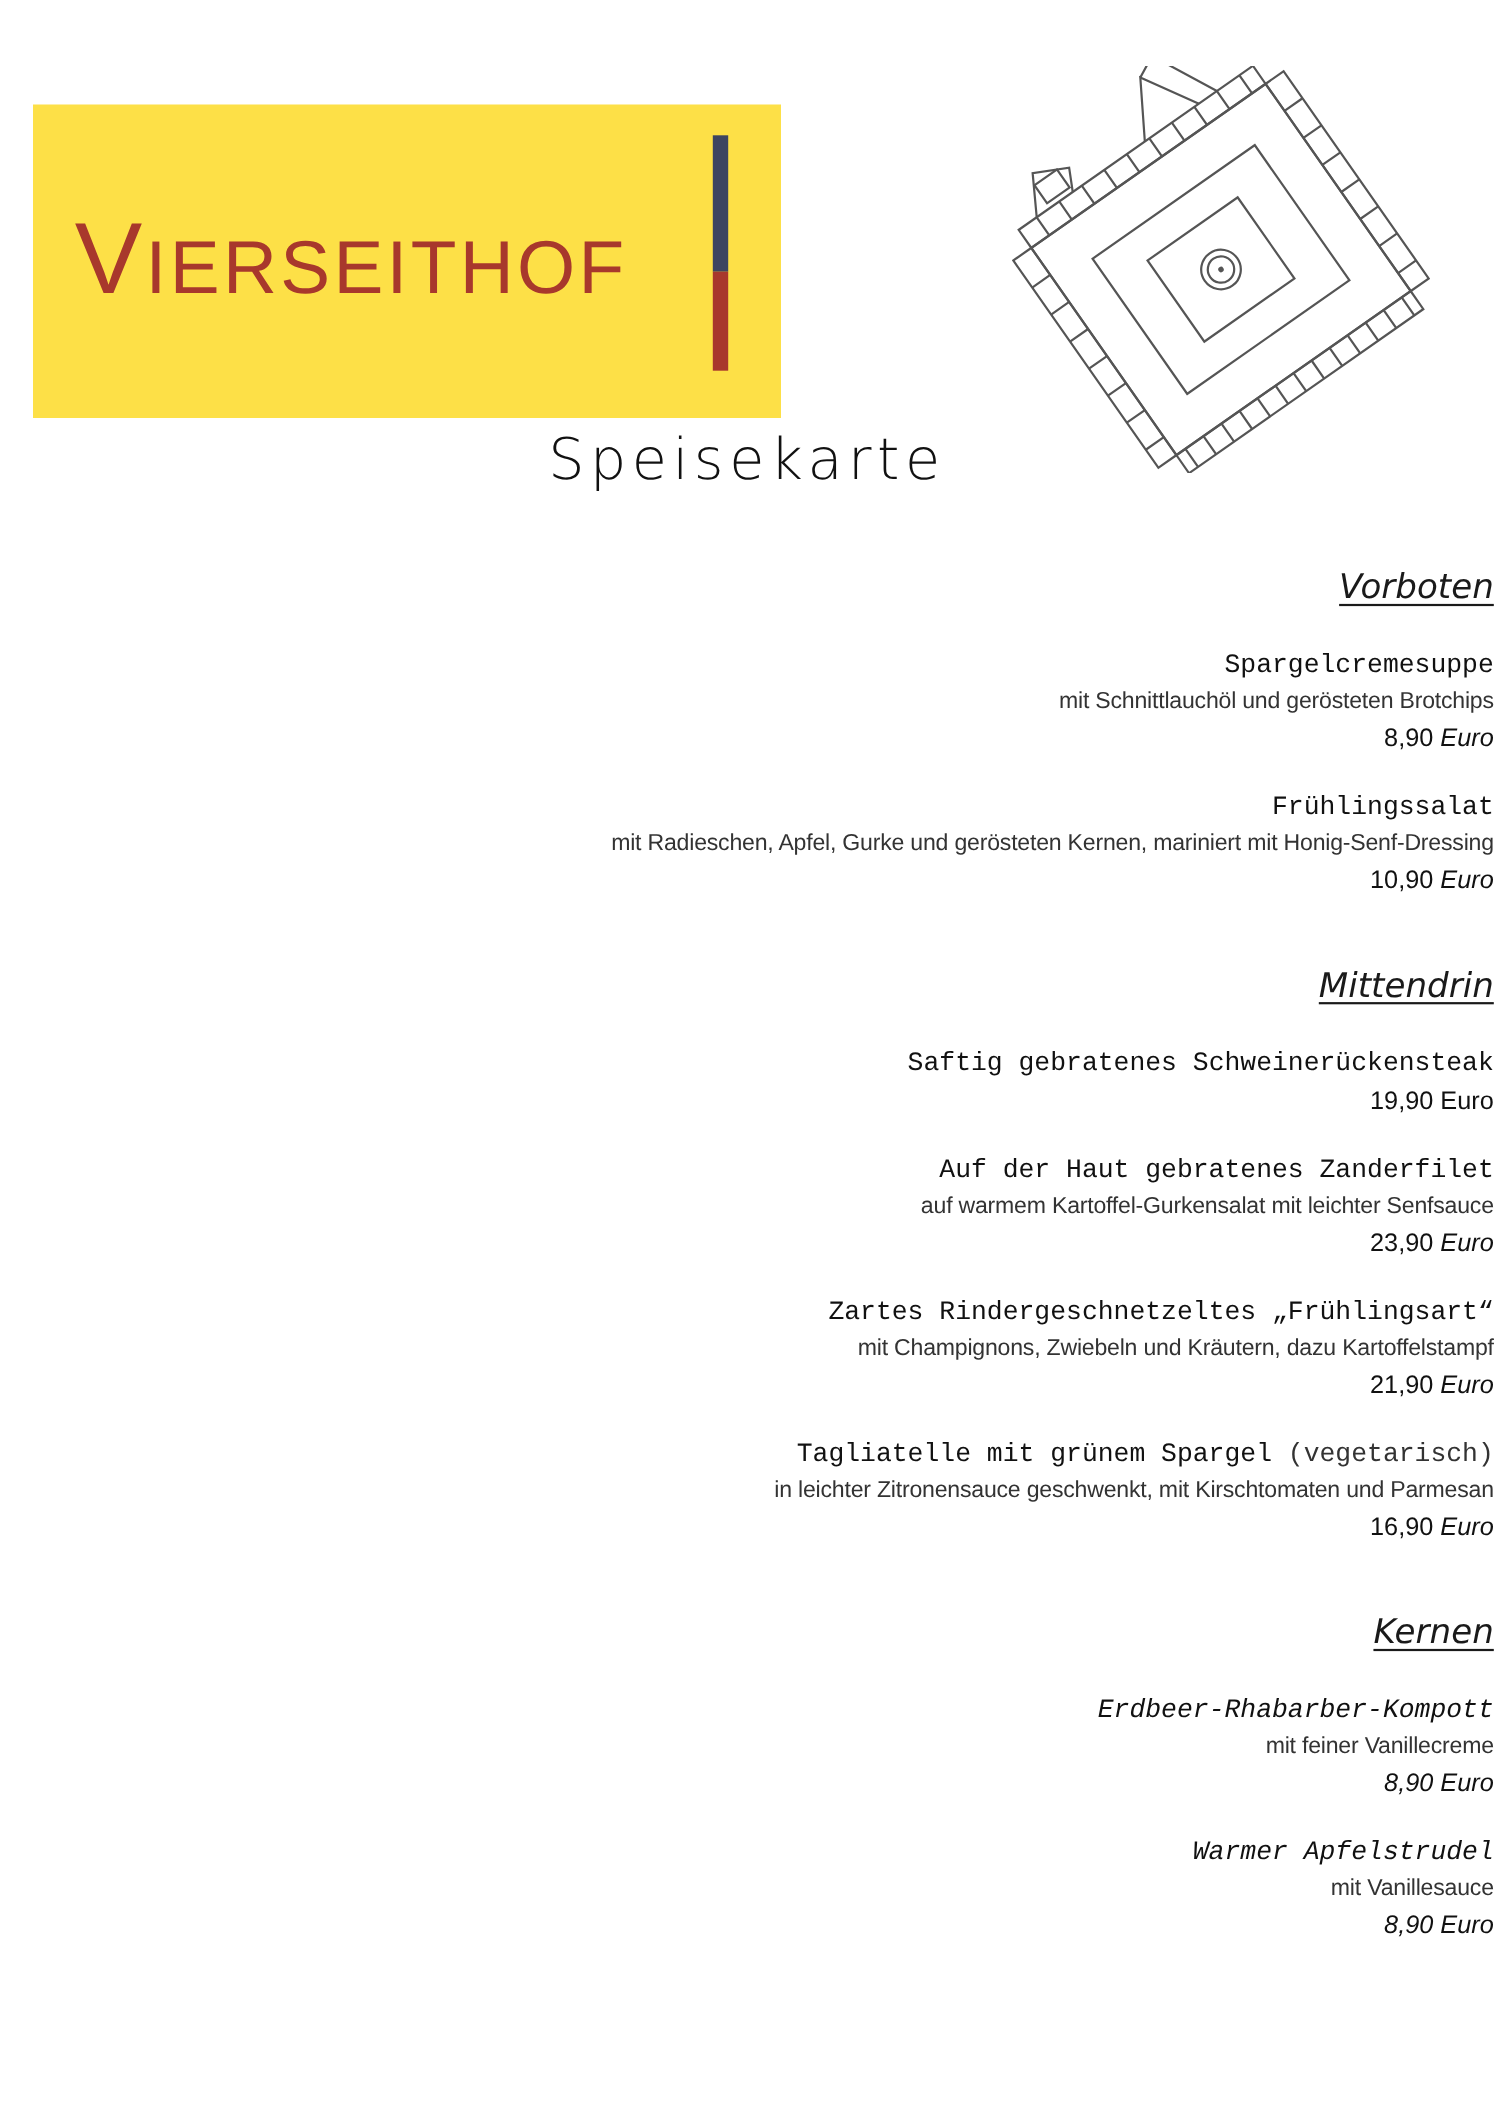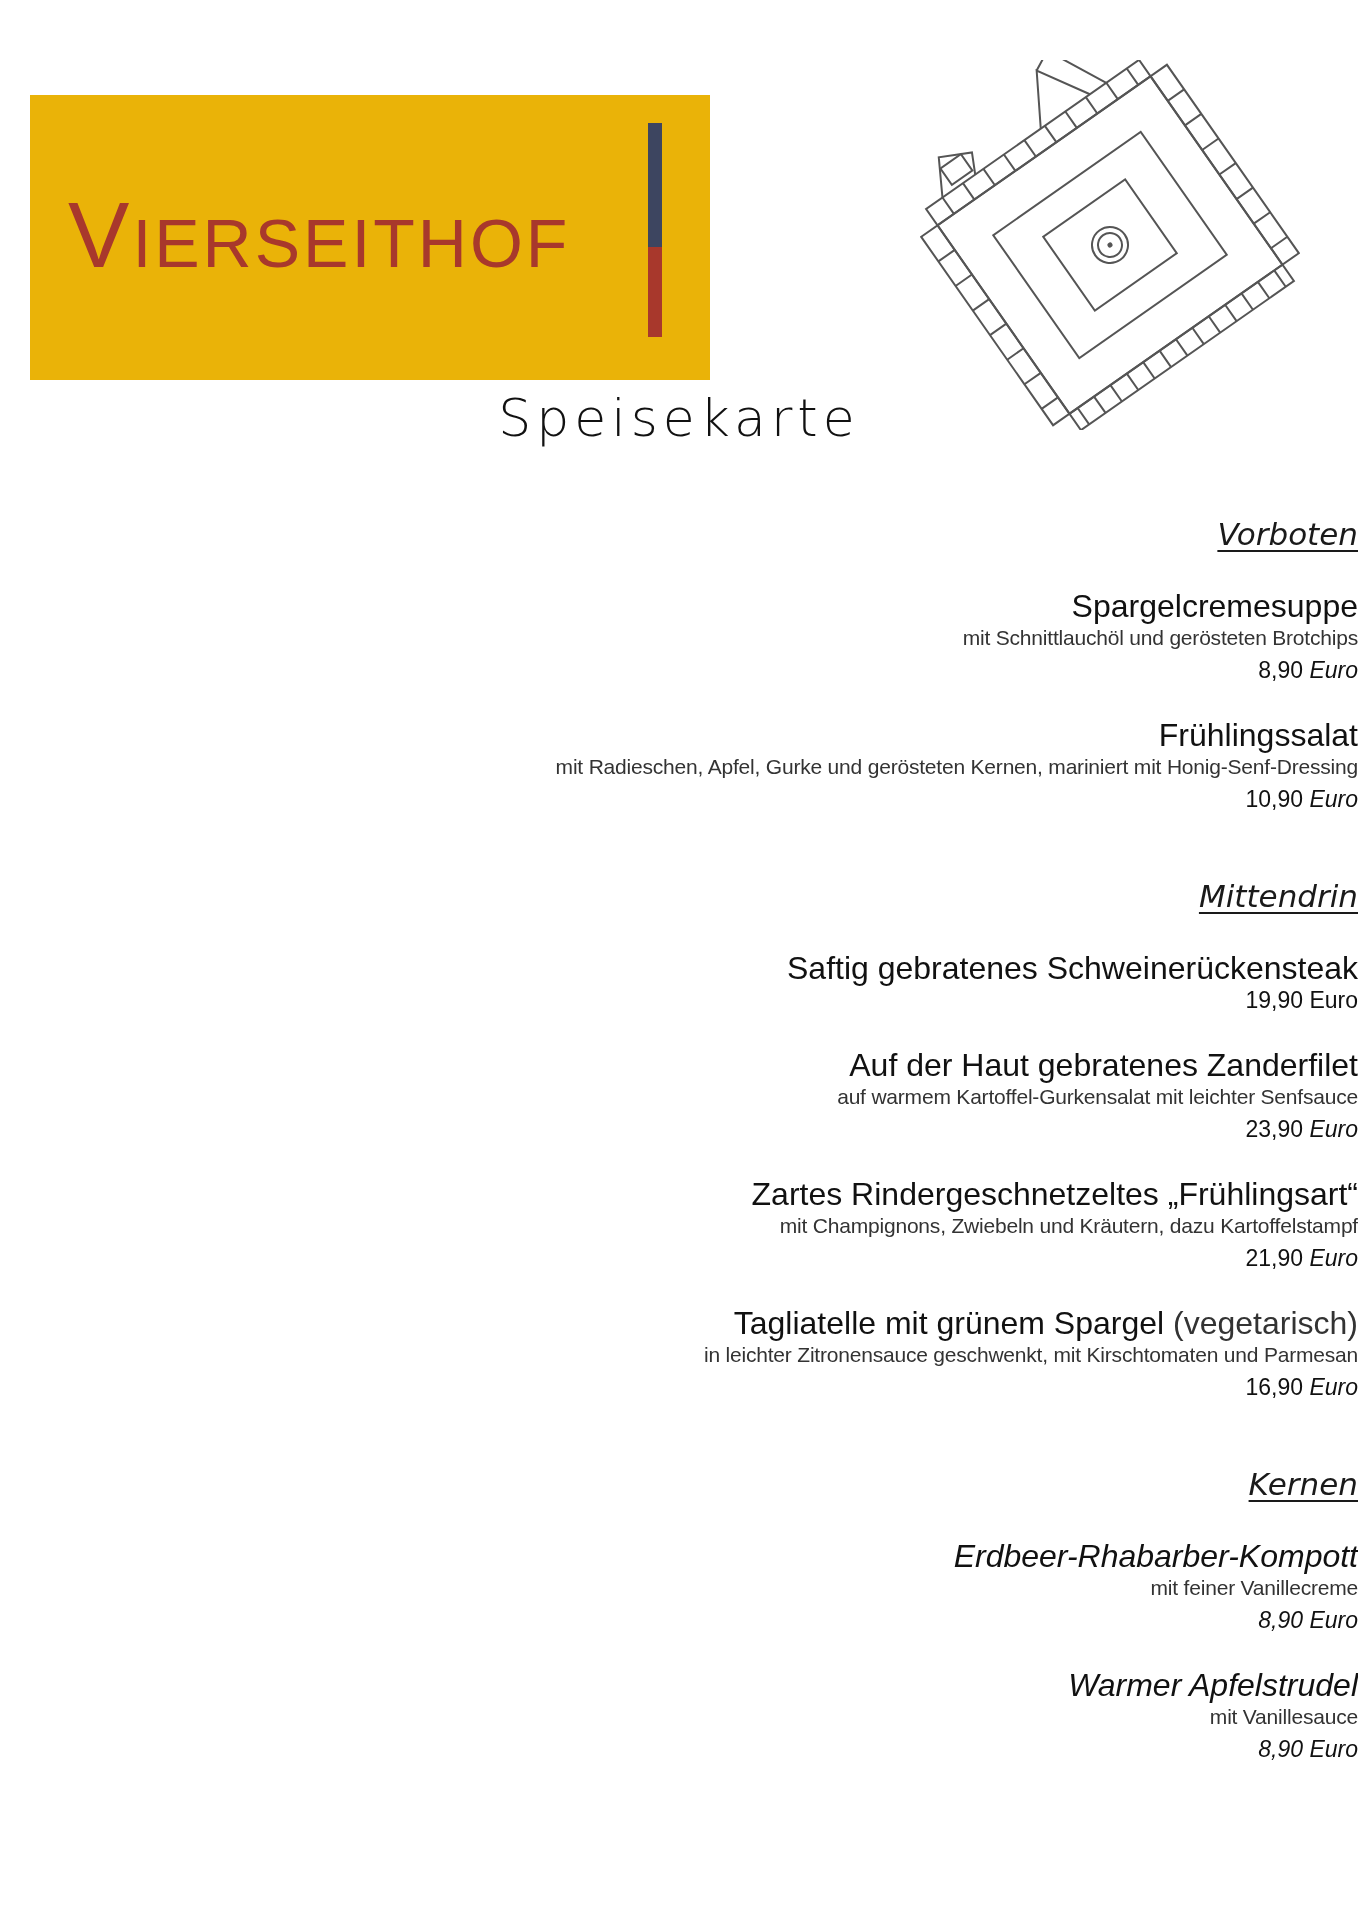--- a/index.html
+++ b/index.html
@@ -1,19 +1,19 @@
 <!DOCTYPE html>
 <html><head>
   <meta charset="utf-8">
   <style>
     html, body { margin: 0; padding: 0; background: #ffffff; }
     body { width: 1358px; height: 1920px; position: relative; overflow: hidden; color: #1a1a1a; }
     .logo-box {
       position: absolute; left: 30px; top: 95px; width: 680px; height: 285px;
-      background: #eab308;
+      background: #fde047;
       text-align: center;
     }
     .brand {
       position: absolute; left: 38px; top: 98px;
       font-family: "Liberation Sans", sans-serif;
       color: #a8382c; letter-spacing: 3px; white-space: nowrap;
     }
     .brand .big { font-size: 92px; font-weight: 400; }
     .brand .small { font-size: 68px; font-weight: 400; }
     .brand-bar { position: absolute; left: 618px; top: 28px; width: 14px; height: 214px; }
@@ -28,21 +28,21 @@
     .menu {
       position: absolute; left: 0; right: 0; top: 512px; text-align: right;
       font-family: "Liberation Sans", sans-serif; color: #1f1f1f;
     }
     .section-title {
       font-family: "DejaVu Sans", sans-serif; font-style: italic;
       font-size: 31px; text-decoration: underline; text-underline-offset: 5px;
       text-decoration-thickness: 2px; color: #1a1a1a; margin: 0 0 34px 0; line-height: 44px;
     }
     .item { margin-bottom: 32px; }
-    .dish { font-size: 32px; line-height: 32px; color: #111; }
+    .dish { font-size: 24px; line-height: 32px; color: #111; font-family: Liberation Mono, monospace; }
     .dish.it { font-style: italic; }
     .dish .note { font-weight: 300; color: #333; }
     .desc { font-size: 21px; line-height: 32px; color: #333; letter-spacing: -0.2px; }
     .price { font-size: 23px; line-height: 33px; color: #111; }
     .price .cur.it { font-style: italic; }
     .price.it { font-style: italic; }
     .section { margin-bottom: 58px; }
   </style>
 </head>
 <body>

